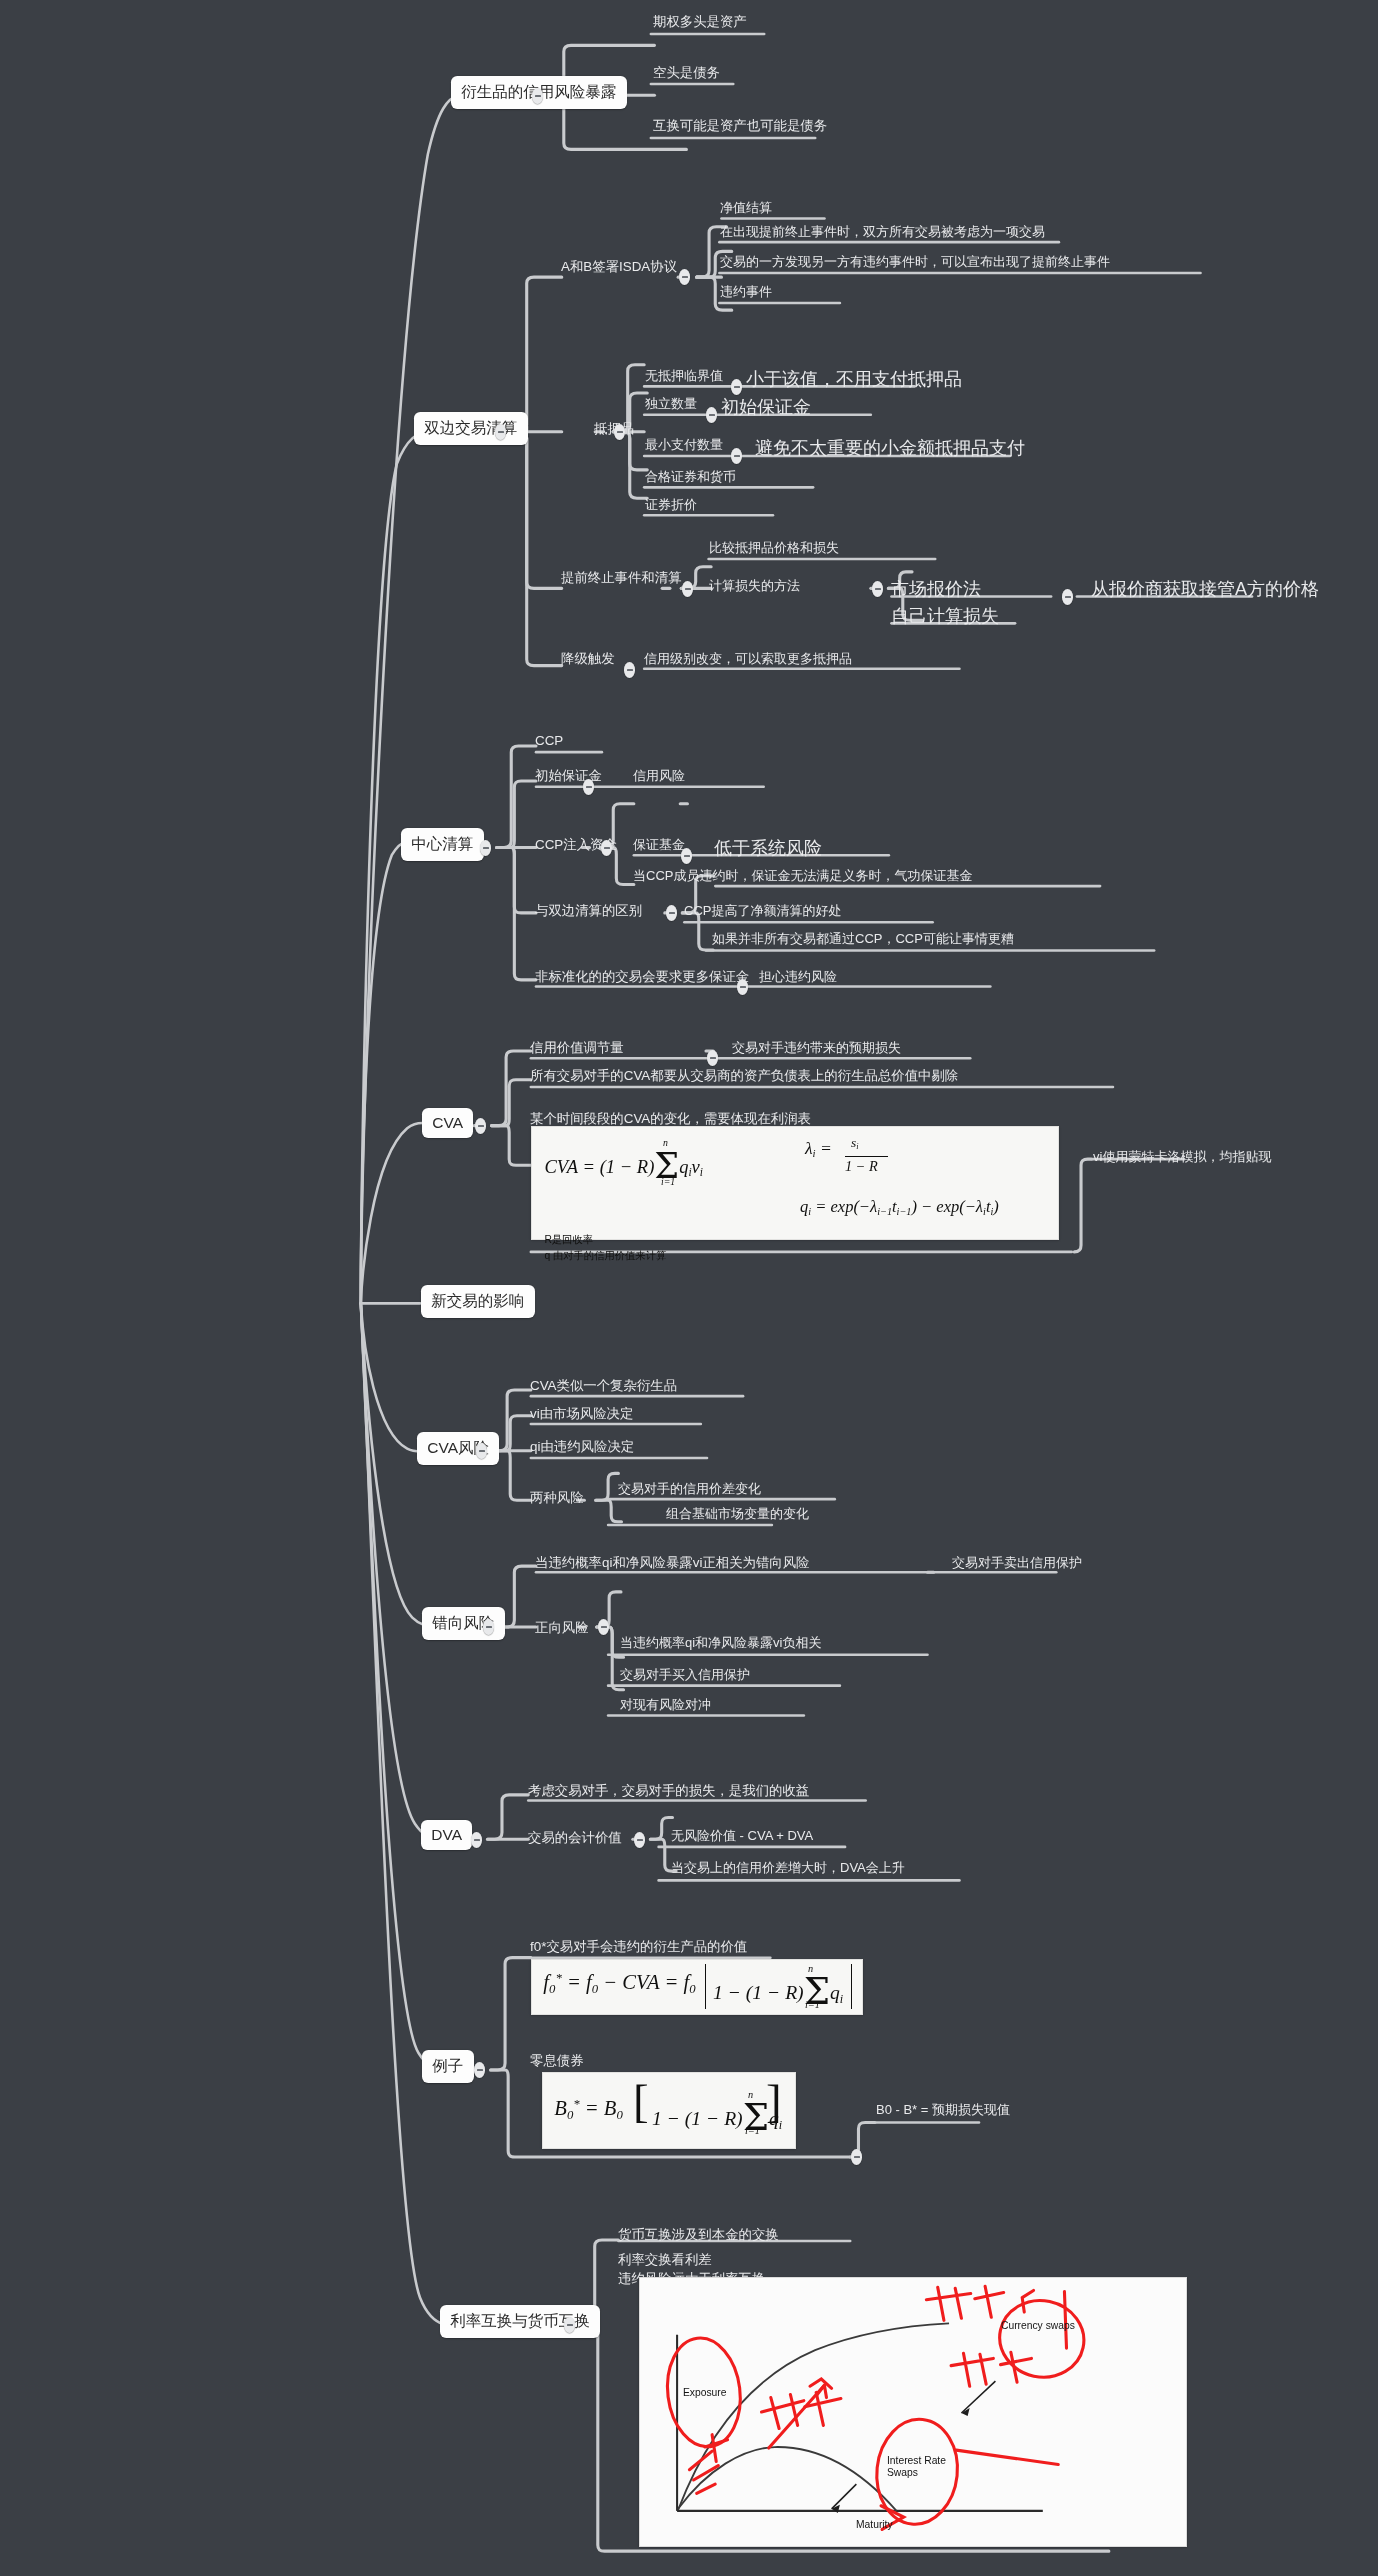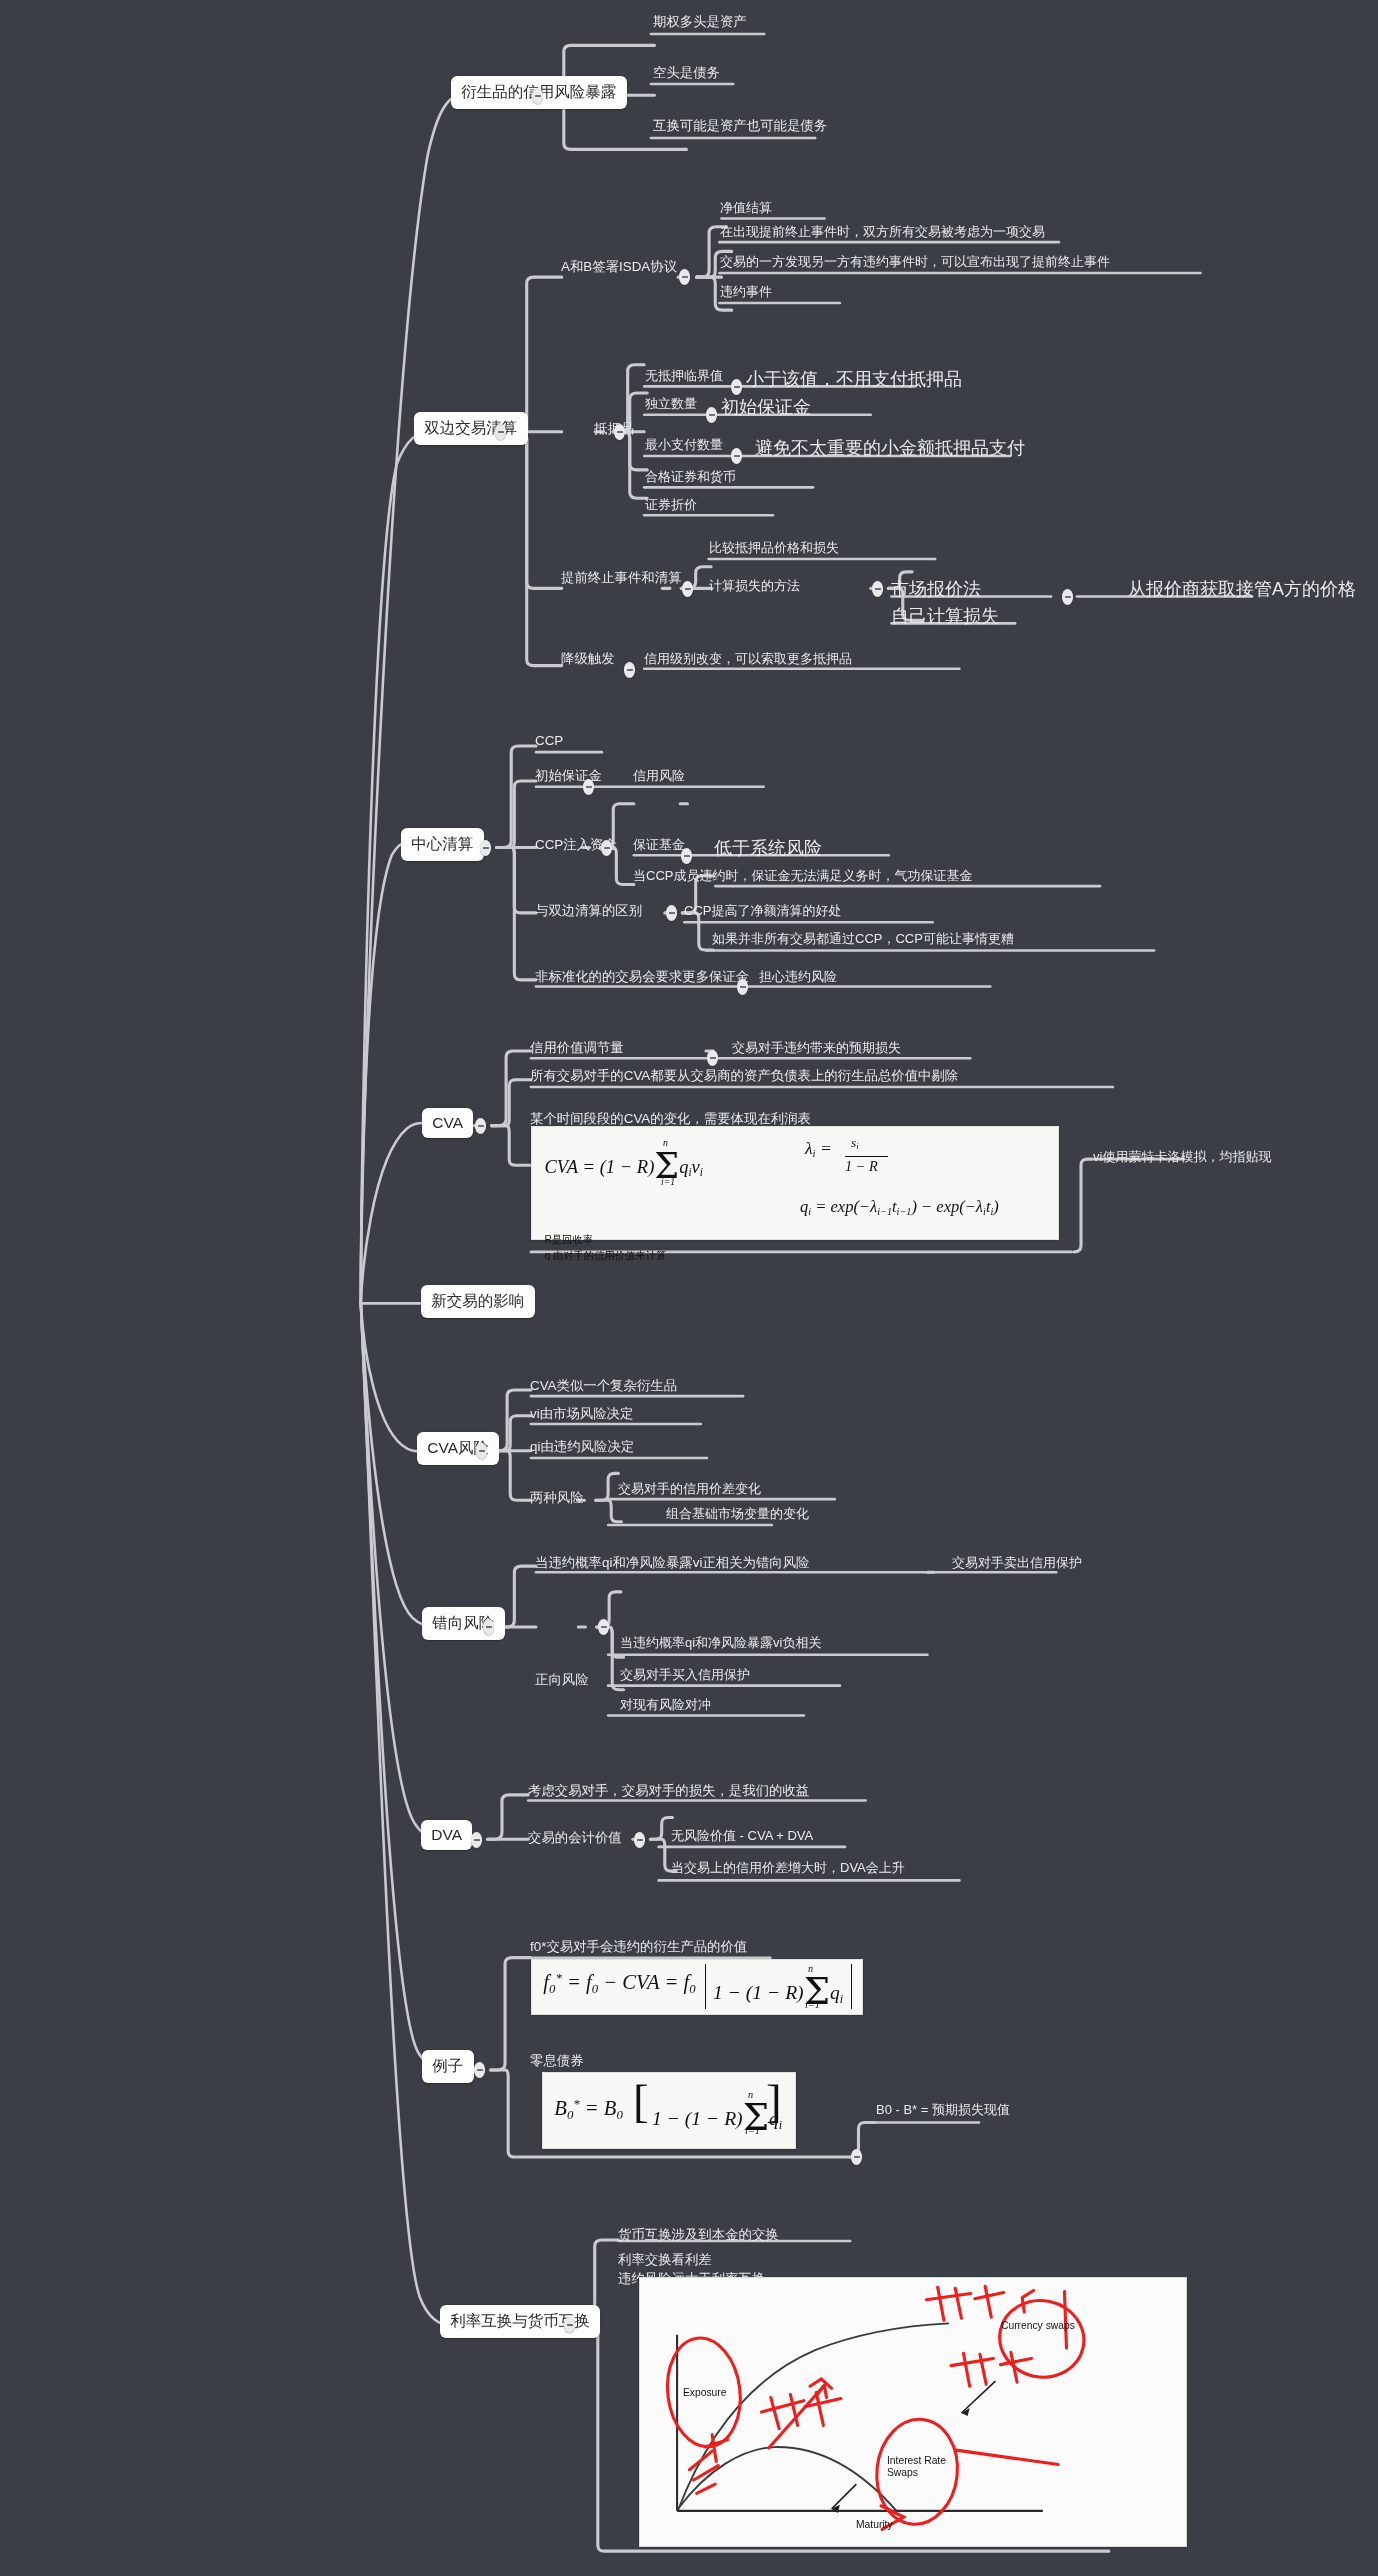--- a/index.html
+++ b/index.html
@@ -317,21 +317,21 @@
 <div class="node lvl3" style="left:645px;top:468px;">合格证券和货币</div>
 <div class="node lvl3" style="left:645px;top:496px;">证券折价</div>
 
 <div class="node lvl2" style="left:561px;top:569px;">提前终止事件和清算</div>
 <div class="toggle" style="left:682px;top:581px;"></div>
 <div class="node lvl3" style="left:709px;top:539px;">比较抵押品价格和损失</div>
 <div class="node lvl3" style="left:709px;top:577px;">计算损失的方法</div>
 <div class="toggle" style="left:872px;top:581px;"></div>
 <div class="node lvl4" style="left:891px;top:577px;">市场报价法</div>
 <div class="toggle" style="left:1062px;top:589px;"></div>
-<div class="node lvl4" style="left:1128px;top:577px;text-align:center;">从报价商获取接管A方的价格</div>
+<div class="node lvl4" style="left:1091px;top:577px;text-align:center;">从报价商获取接管A方的价格</div>
 <div class="node lvl4" style="left:891px;top:604px;">自己计算损失</div>
 
 <div class="node lvl2" style="left:561px;top:650px;">降级触发</div>
 <div class="node lvl3" style="left:644px;top:650px;">信用级别改变，可以索取更多抵押品</div>
 <div class="toggle" style="left:624px;top:662px;"></div>
 
 <div class="node lvl1" style="left:401px;top:828px;">中心清算</div>
 <div class="toggle" style="left:480px;top:840px;"></div>
 <div class="node lvl2" style="left:535px;top:733px;">CCP</div>
 <div class="node lvl2" style="left:535px;top:767px;">初始保证金</div>
@@ -387,21 +387,21 @@
 <div class="node lvl2" style="left:530px;top:1405px;">vi由市场风险决定</div>
 <div class="node lvl2" style="left:530px;top:1438px;">qi由违约风险决定</div>
 <div class="node lvl2" style="left:530px;top:1489px;">两种风险</div>
 <div class="node lvl3" style="left:618px;top:1480px;">交易对手的信用价差变化</div>
 <div class="node lvl3" style="left:618px;top:1505px;margin-left:48px;">组合基础市场变量的变化</div>
 
 <div class="node lvl1" style="left:422px;top:1607px;">错向风险</div>
 <div class="toggle" style="left:483px;top:1619px;"></div>
 <div class="node lvl2" style="left:535px;top:1554px;">当违约概率qi和净风险暴露vi正相关为错向风险</div>
 <div class="node lvl3" style="left:952px;top:1554px;">交易对手卖出信用保护</div>
-<div class="node lvl2" style="left:535px;top:1671px;">正向风险</div>
+<div class="node lvl2" style="left:535px;top:1619px;">正向风险</div>
 <div class="toggle" style="left:598px;top:1619px;"></div>
 <div class="node lvl3" style="left:620px;top:1634px;">当违约概率qi和净风险暴露vi负相关</div>
 <div class="node lvl3" style="left:620px;top:1666px;">交易对手买入信用保护</div>
 <div class="node lvl3" style="left:620px;top:1696px;">对现有风险对冲</div>
 
 <div class="node lvl1" style="left:421px;top:1820px;">DVA</div>
 <div class="toggle" style="left:471px;top:1832px;"></div>
 <div class="node lvl2" style="left:528px;top:1782px;">考虑交易对手，交易对手的损失，是我们的收益</div>
 <div class="node lvl2" style="left:528px;top:1829px;">交易的会计价值</div>
 <div class="toggle" style="left:634px;top:1832px;"></div>

